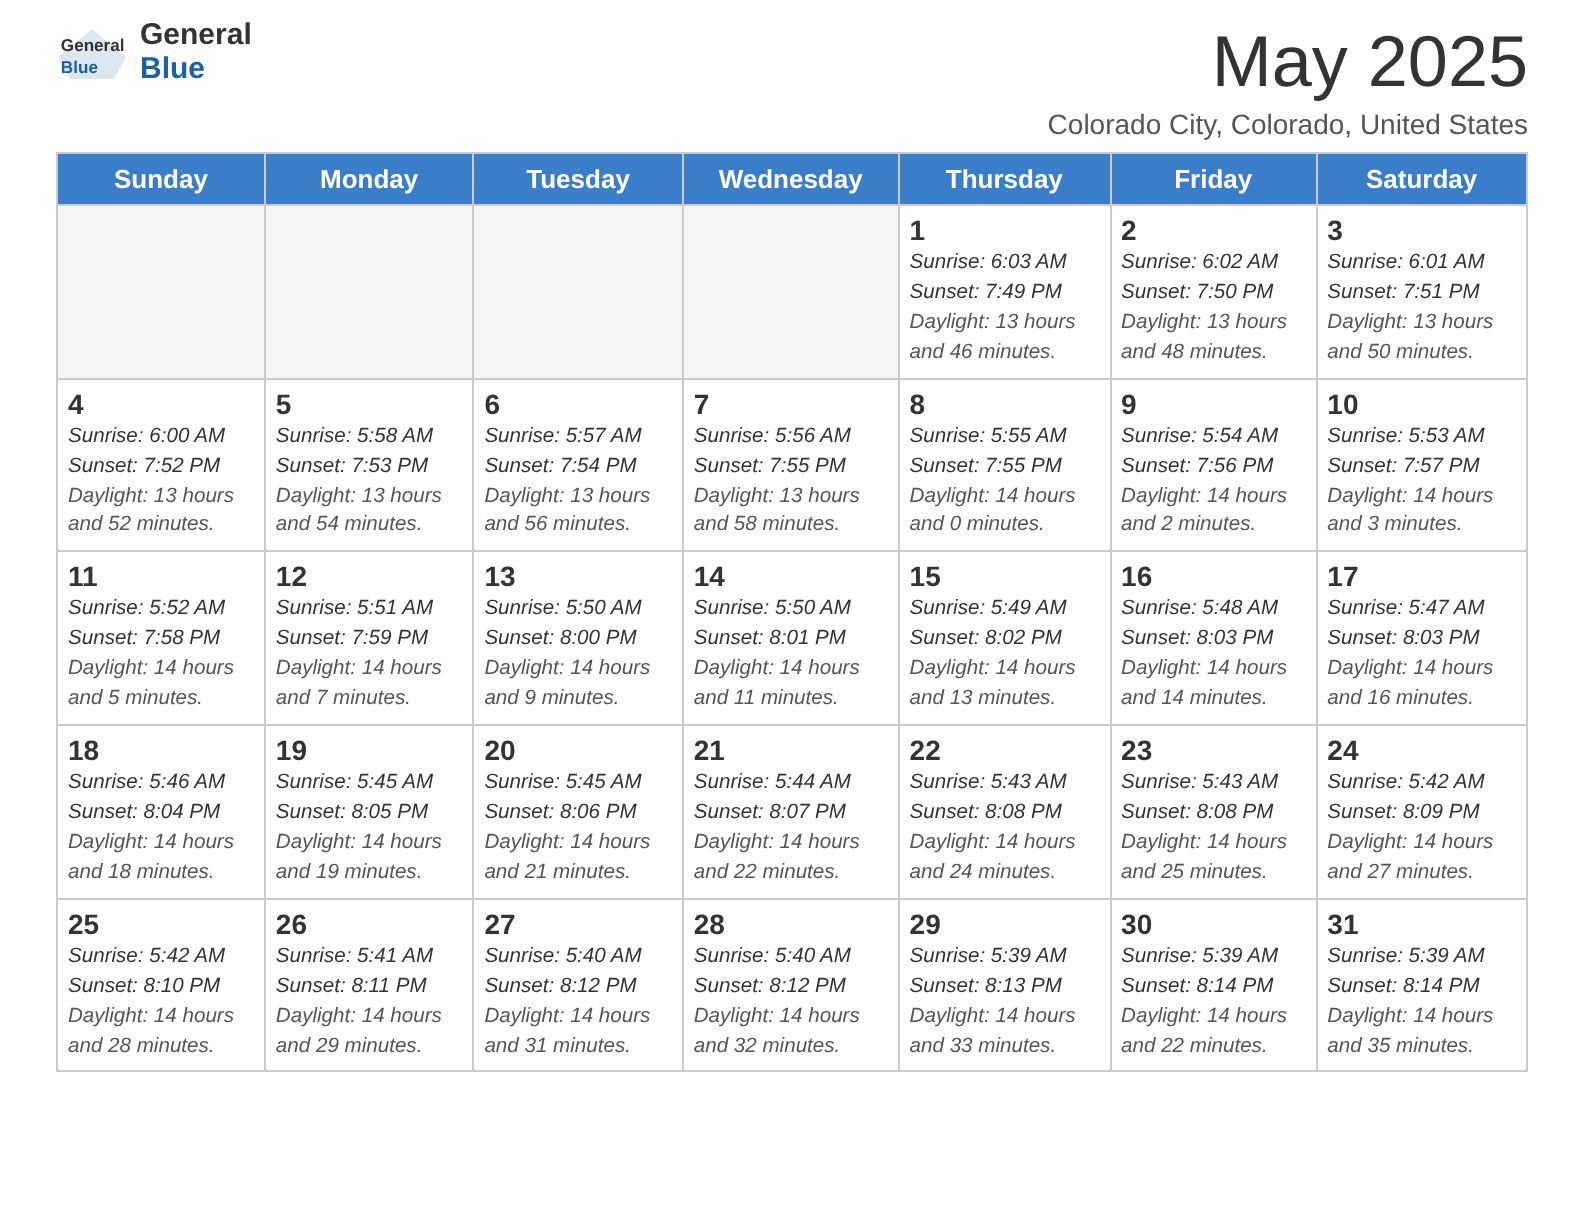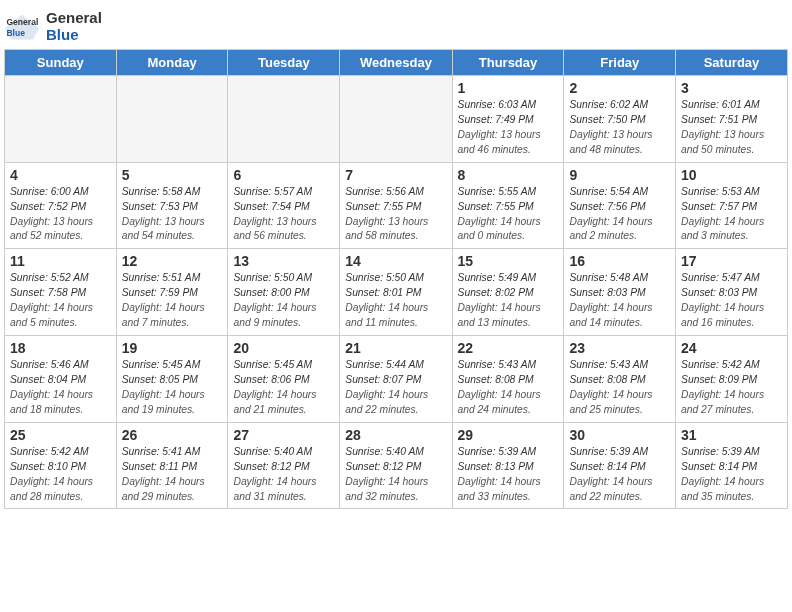--- a/index.html
+++ b/index.html
@@ -1,17 +1,17 @@
 <!DOCTYPE html>
 <html><head>
   <meta charset="utf-8">
   <style>
     * { box-sizing: border-box; margin: 0; padding: 0; }
     body { font-family: Arial, sans-serif; background: #fff; width: 792px; min-height: 612px; }
-    .container { width: 792px; padding: 10px 4px; }
+    .container { width: 792px; padding: 10px 28px; }
     .header-area { display: flex; align-items: flex-start; justify-content: space-between; margin-bottom: 6px; }
     .logo { display: flex; align-items: center; }
     .logo-icon { width: 36px; height: 28px; margin-right: 4px; position: relative; }
     .title-area { text-align: right; }
     .month-title { font-size: 36px; color: #333; font-weight: normal; }
     .location { font-size: 14px; color: #555; margin-top: 2px; }
     table { width: 100%; border-collapse: collapse; border-radius: 15px; }
     thead tr th { background: #3a7dc9; color: #fff; text-align: center; padding: 5px 4px; font-size: 13px; font-weight: bold; border: 1px solid #ccc; }
     tbody tr td { border: 1px solid #ccc; vertical-align: top; padding: 4px 5px; width: 113px; min-height: 80px; font-size: 10.5px; color: #333; background: #fff; }
     tbody tr td.empty { background: #f5f5f5; }
@@ -32,20 +32,24 @@
         <polygon points="22,2 44,20 36,34 8,34 0,20" fill="#1a5fa8" opacity="0.15"></polygon>
         <text x="2" y="16" font-size="11" font-weight="bold" fill="#333" font-family="Arial">General</text>
         <text x="2" y="30" font-size="11" font-weight="bold" fill="#1a5fa8" font-family="Arial">Blue</text>
         <polygon points="34,4 44,14 38,8" fill="#1a5fa8"></polygon>
       </svg>
       <div style="display:flex;flex-direction:column;margin-left:2px;">
         <span style="font-size:15px;font-weight:bold;color:#333;line-height:1.1;">General</span>
         <span style="font-size:15px;font-weight:bold;color:#1a5fa8;line-height:1.1;">Blue</span>
       </div>
     </div>
+    <div class="title-area">
+      <div class="month-title">May 2025</div>
+      <div class="location">Colorado City, Colorado, United States</div>
+    </div>
   </div>
 
   <table>
     <thead>
       <tr>
       <th>Sunday</th>
           <th>Monday</th>
           <th>Tuesday</th>
           <th>Wednesday</th>
           <th>Thursday</th>

